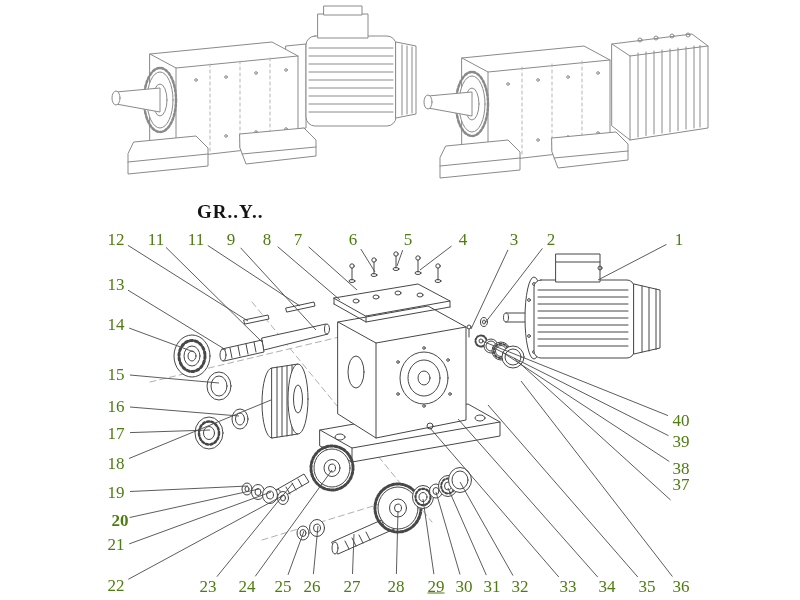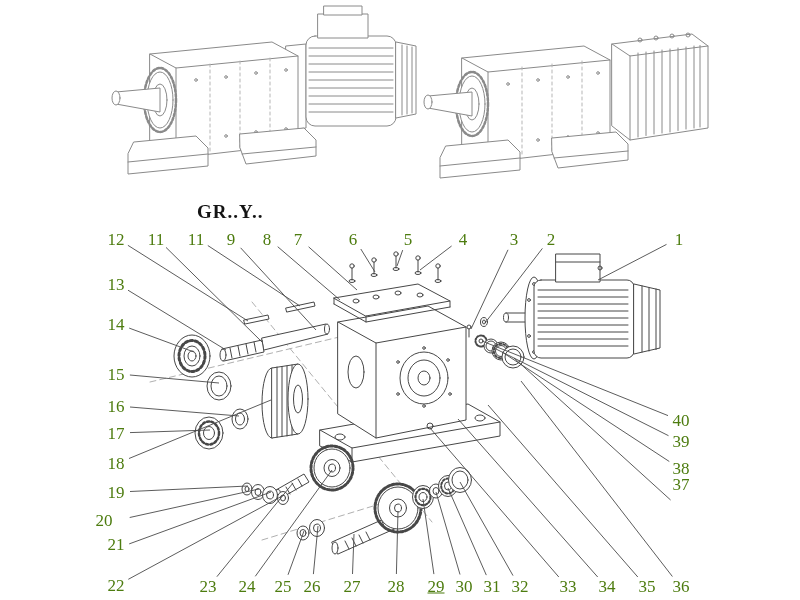--- a/index.html
+++ b/index.html
@@ -405,21 +405,21 @@
       <span class="callout" style="left: 514px; top: 239px;">3</span>
       <span class="callout" style="left: 551px; top: 239px;">2</span>
       <span class="callout" style="left: 679px; top: 239px;">1</span>
       <span class="callout" style="left: 116px; top: 284px;">13</span>
       <span class="callout" style="left: 116px; top: 324px;">14</span>
       <span class="callout" style="left: 116px; top: 374px;">15</span>
       <span class="callout" style="left: 116px; top: 406px;">16</span>
       <span class="callout" style="left: 116px; top: 433px;">17</span>
       <span class="callout" style="left: 116px; top: 463px;">18</span>
       <span class="callout" style="left: 116px; top: 492px;">19</span>
-      <span class="callout" style="left: 104px; top: 520px;">20</span>
+      <span class="callout" style="left: 120px; top: 520px; font-weight: bold;">20</span>
       <span class="callout" style="left: 116px; top: 544px;">21</span>
       <span class="callout" style="left: 116px; top: 585px;">22</span>
       <span class="callout" style="left: 208px; top: 586px;">23</span>
       <span class="callout" style="left: 247px; top: 586px;">24</span>
       <span class="callout" style="left: 283px; top: 586px;">25</span>
       <span class="callout" style="left: 312px; top: 586px;">26</span>
       <span class="callout" style="left: 352px; top: 586px;">27</span>
       <span class="callout" style="left: 396px; top: 586px;">28</span>
       <span class="callout" style="left: 436px; top: 586px; text-decoration: underline;">29</span>
       <span class="callout" style="left: 464px; top: 586px;">30</span>

